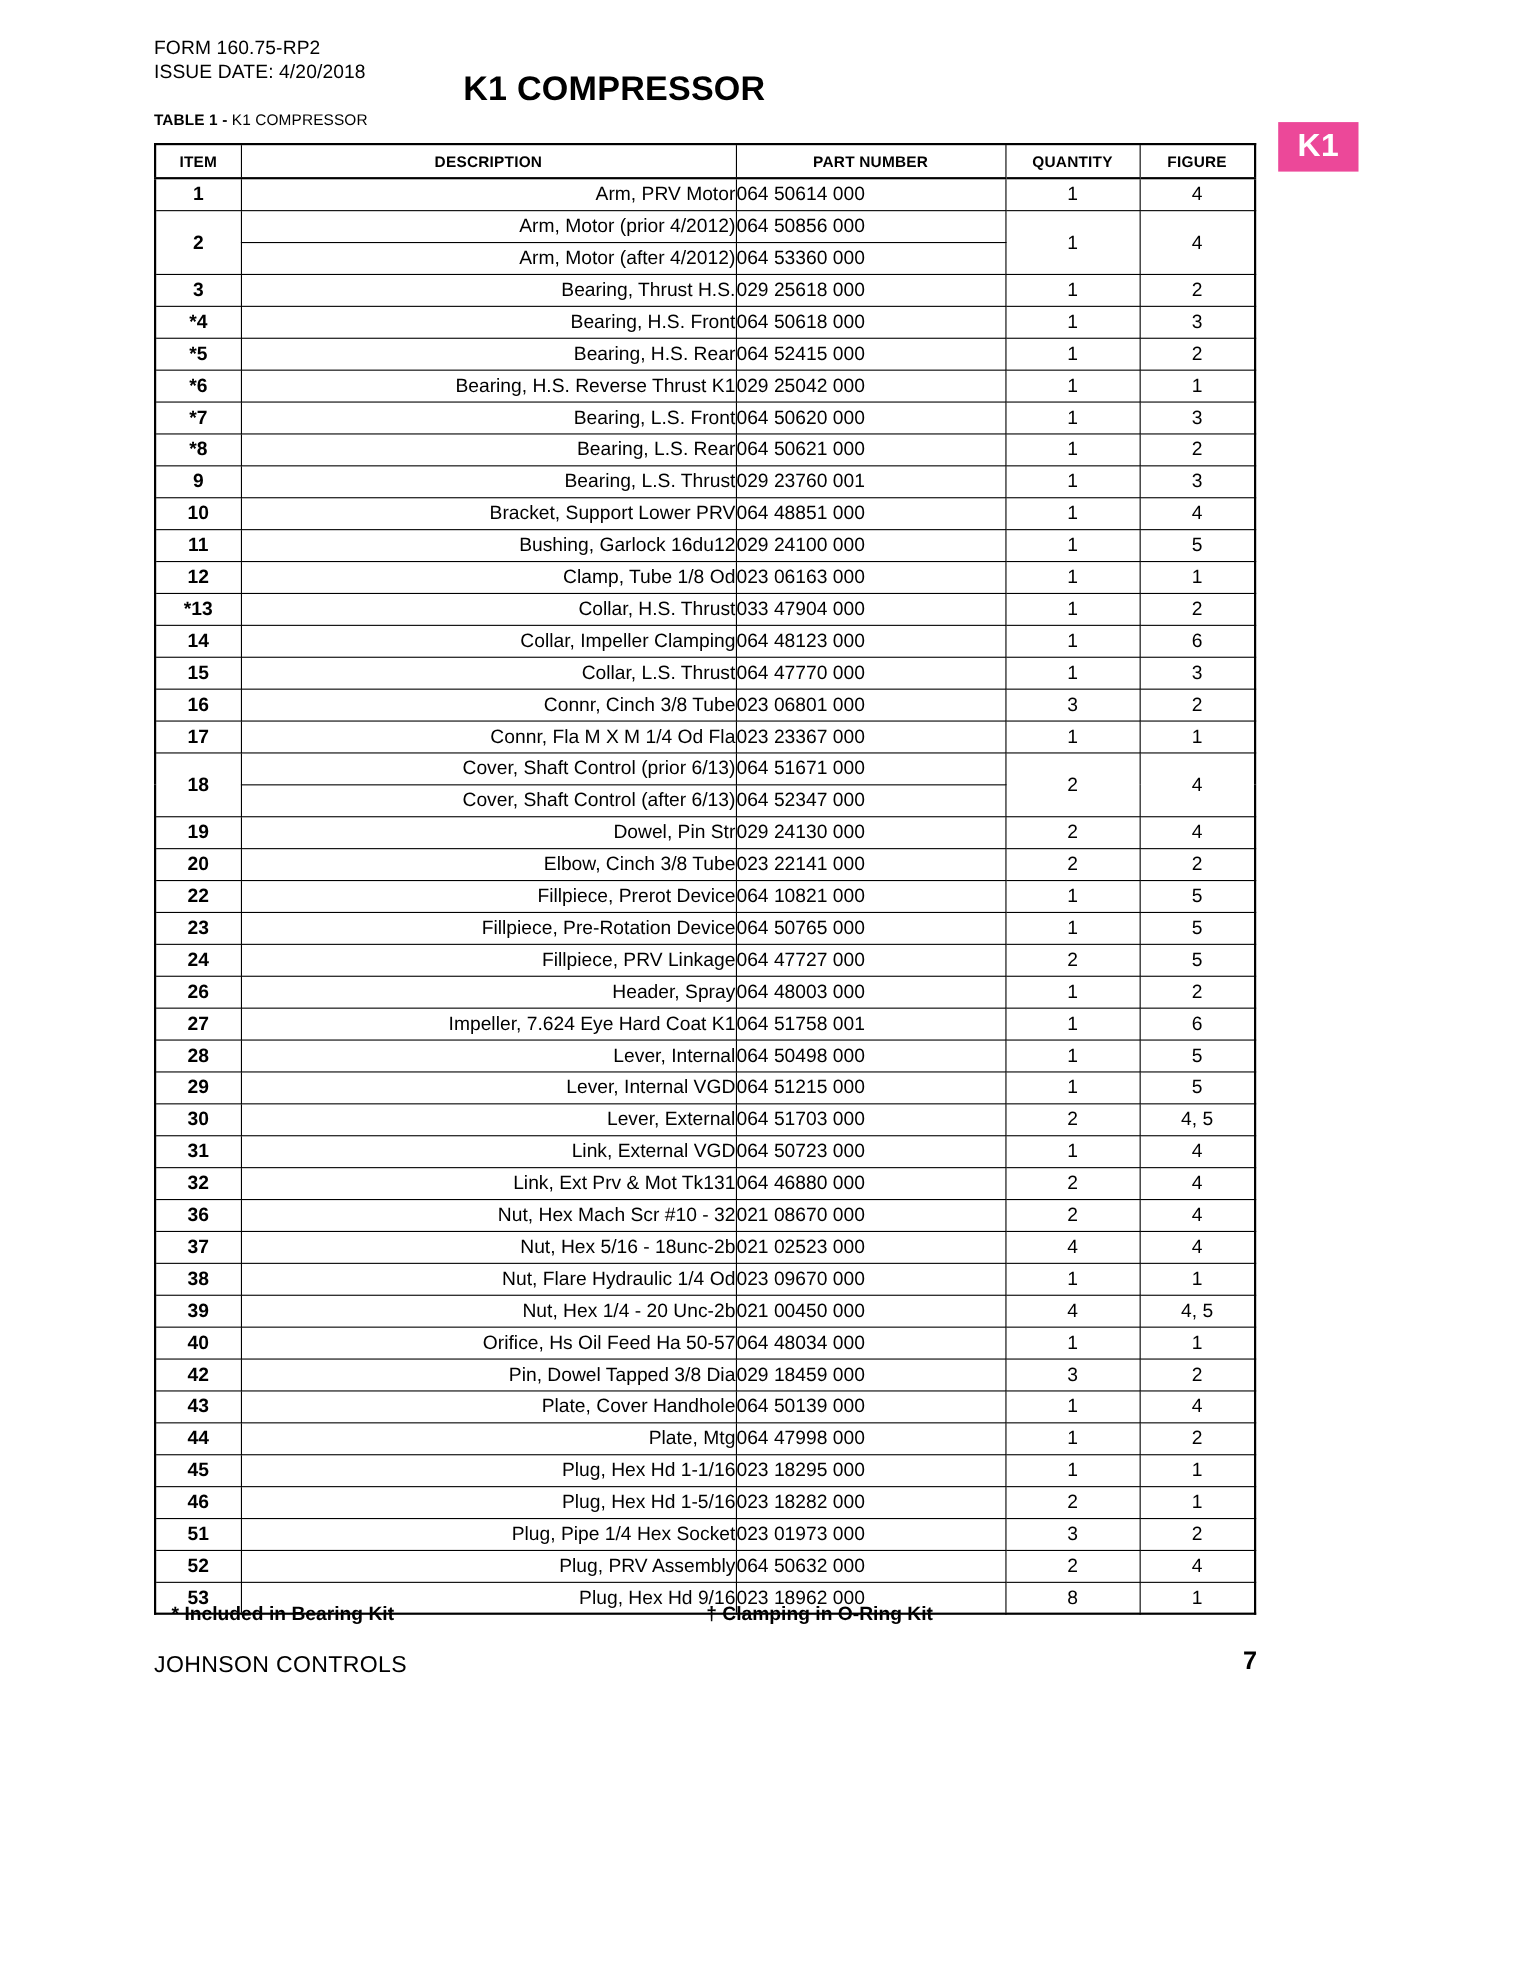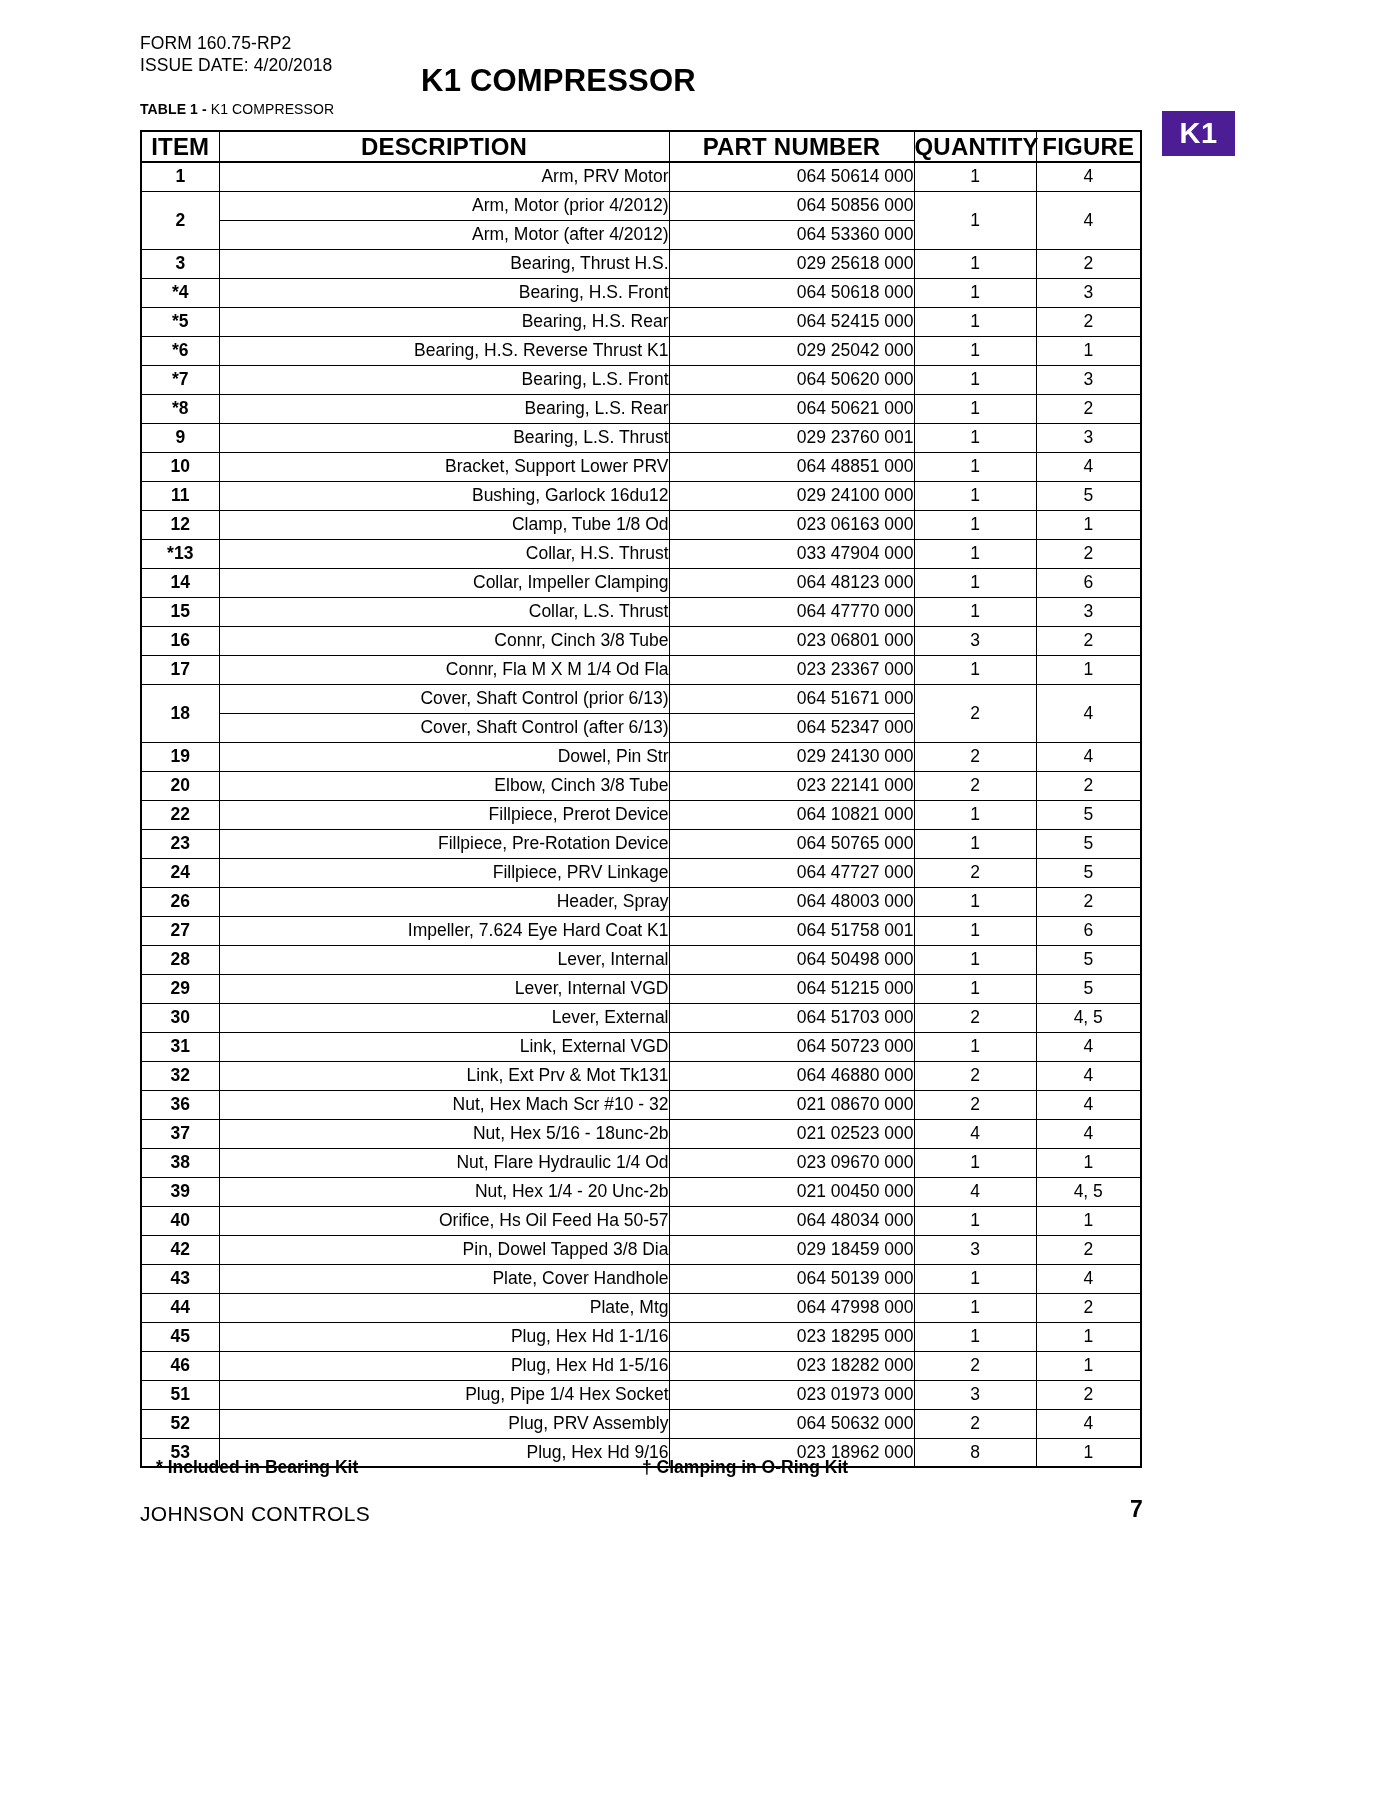--- a/index.html
+++ b/index.html
@@ -49,21 +49,21 @@
   }
   .table-caption .cap-strong { font-weight: bold; }
 
   
   .tab-badge {
     position: absolute;
     left: 1162px;
     top: 111px;
     width: 73px;
     height: 45px;
-    background: #4c1d95;
+    background: #ec4899;
     color: #ffffff;
     font-size: 29px;
     font-weight: bold;
     display: flex;
     align-items: center;
     justify-content: center;
     letter-spacing: 0.5px;
   }
 
   
@@ -83,40 +83,40 @@
   .parts-table col.c-fig   { width: 105px; }
 
   .parts-table th,
   .parts-table td {
     border: 1px solid #000000;
     padding: 0;
     height: 29px;
     box-sizing: border-box;
   }
   .parts-table thead th {
-    font-size: 24px;
+    font-size: 14px;
     font-weight: bold;
     text-align: center;
     height: 31px;
     letter-spacing: 0.2px;
   }
   .parts-table thead tr th { border-bottom: 2px solid #000; }
   .parts-table { border: 2px solid #000; }
 
   td.item, td.qty, td.fig {
     text-align: center;
     font-weight: bold;
   }
   td.qty, td.fig { font-weight: normal; }
   td.desc {
     text-align: right;
     padding-left: 16px;
   }
   td.part {
-    text-align: right;
+    text-align: left;
   }
   .sub-top td { border-bottom: 1px solid #000; }
 
   
   .footnotes {
     position: absolute;
     left: 140px;
     top: 1457px;
     width: 1000px;
     font-size: 17.5px;

